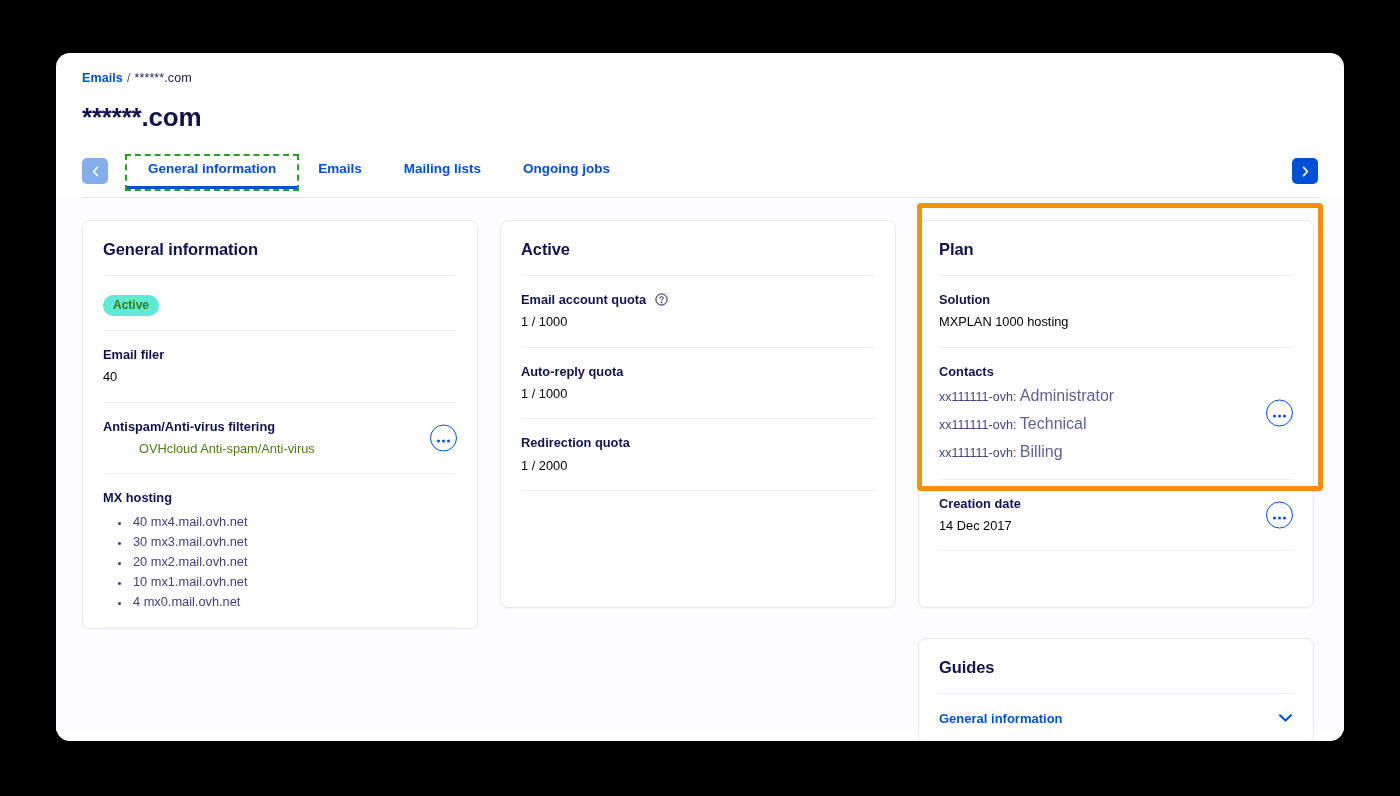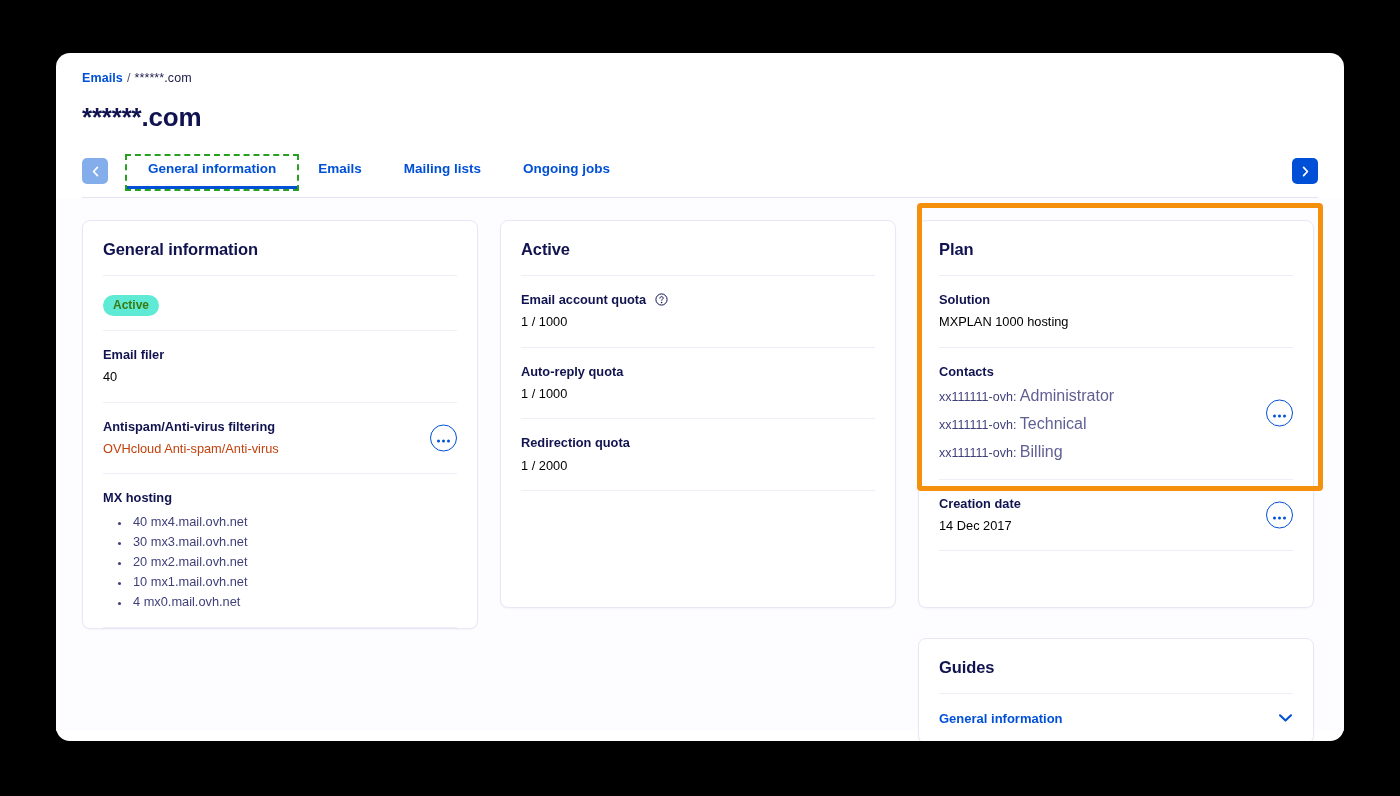--- a/index.html
+++ b/index.html
@@ -153,21 +153,21 @@
     font-weight: 700;
     color: #10134f;
     line-height: 1.5;
   }
   .row-value {
     font-size: 12.8px;
     color: #000000;
     line-height: 1.6;
     margin-top: 3px;
   }
-  .row-value.muted { color: #c2410c; }
+  .row-value.muted { color: #4d7c0f; margin-left: 36px; }
 
   .help-icon {
     display: inline-flex;
     vertical-align: -2px;
     margin-left: 5px;
     cursor: pointer;
   }
 
   .badge {
     display: inline-block;

